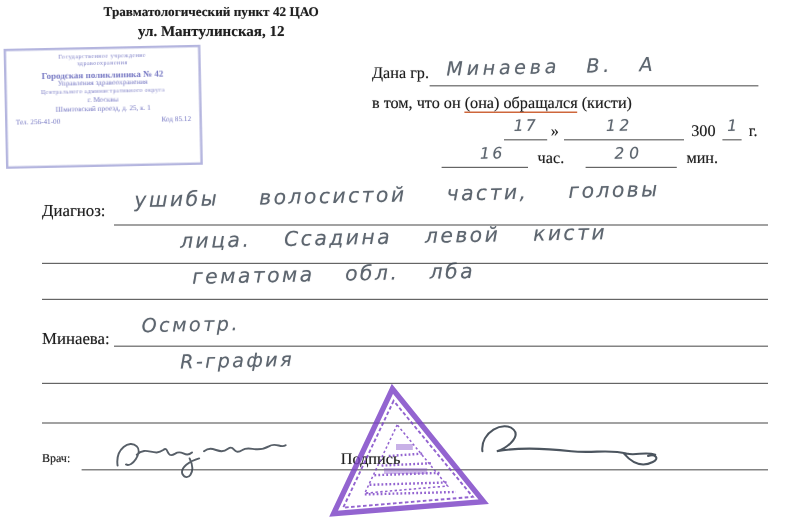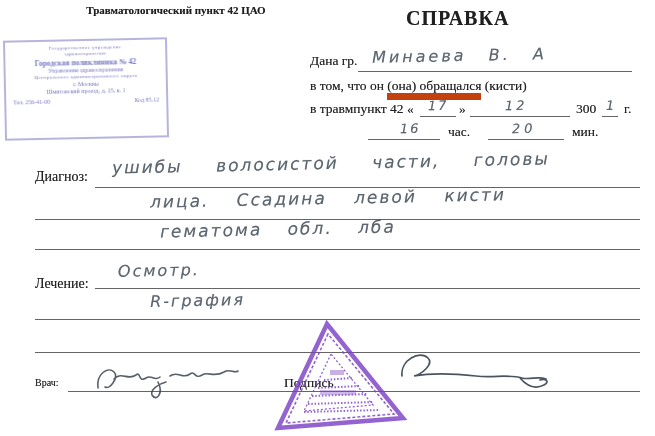--- a/index.html
+++ b/index.html
@@ -21,55 +21,54 @@
     position:absolute;left:4px;top:39px;width:164px;height:100px;
     border:2px solid rgba(104,106,190,.55);transform:rotate(-1.2deg);
     color:#686abd;text-align:center;padding-top:4px;box-sizing:border-box;
     filter:blur(.35px);opacity:.9;font-family:"Liberation Serif",serif;
   }
   .bluestamp div{line-height:1.25;}
   .bs-xs{font-size:5px;letter-spacing:.4px;}
   .bs-md{font-size:7.5px;font-weight:bold;}
   .bs-sm{font-size:6px;}
   .bs-row{display:flex;justify-content:space-between;padding:2px 7px 0 7px;font-size:6px;}
-  .u-ink{border-bottom:7px solid #c2410c;}
+  .u-ink{border-bottom:1px solid #c2410c;}
   .sig-svg,.stamp-svg{position:absolute;}
 </style>
 </head>
 <body>
 
 <div class="page">
 
   <div class="t bold" style="left:30px;top:4px;width:292px;text-align:center;font-size:11px;">Травматологический пункт 42 ЦАО</div>
+  <div class="t bold" style="left:30px;top:19px;width:292px;text-align:center;font-size:12.5px;">ул. Мантулинская, 12</div>
 
   <div class="bluestamp">
     <div class="bs-xs">Государственное учреждение</div>
     <div class="bs-xs">здравоохранения</div>
     <div class="bs-md">Городская поликлиника № 42</div>
     <div class="bs-sm">Управления здравоохранения</div>
     <div class="bs-xs">Центрального административного округа</div>
     <div class="bs-sm">г. Москвы</div>
     <div class="bs-sm">Шмитовский проезд, д. 25, к. 1</div>
     <div class="bs-row">
       <span>Тел. 256-41-00</span>
       <span>Код 85.12</span>
     </div>
   </div>
 
-  <div class="t bold" style="left:406px;top:7px;font-size:20px;letter-spacing:1px;">СПРАВКА</div>
 
   <div class="t" style="left:310px;top:53px;font-size:13.5px;">Дана гр.</div>
   <div class="rule" style="left:358px;top:71px;width:274px;"></div>
   <div class="hw" style="left:372px;top:46px;font-size:16px;letter-spacing:3px;word-spacing:14px;">Минаева В. А</div>
 
   <div class="t" style="left:310px;top:78px;font-size:13.5px;">
     <span>в том, что он </span><span class="u-ink">(она) обращался</span><span> (кисти)</span>
   </div>
 
-  <div class="t" style="left:310px;top:101px;font-size:13.5px;">в травмпункт 42 «</div>
   <div class="rule" style="left:420px;top:116px;width:36px;"></div>
   <div class="hw" style="left:428px;top:98px;font-size:13px;letter-spacing:2px;">17</div>
   <div class="t" style="left:459px;top:101px;font-size:13.5px;">»</div>
   <div class="rule" style="left:470px;top:116px;width:100px;"></div>
   <div class="hw" style="left:505px;top:98px;font-size:13px;letter-spacing:3px;">12</div>
   <div class="t" style="left:576px;top:101px;font-size:13.5px;">300</div>
   <div class="rule" style="left:602px;top:116px;width:16px;"></div>
   <div class="hw" style="left:606px;top:98px;font-size:13px;">1</div>
   <div class="t" style="left:624px;top:101px;font-size:13.5px;">г.</div>
 
@@ -81,21 +80,21 @@
   <div class="t" style="left:572px;top:124px;font-size:13.5px;">мин.</div>
 
   <div class="t" style="left:35px;top:169px;font-size:14px;text-align:right;">Диагноз:</div>
   <div class="rule" style="left:95px;top:187px;width:545px;"></div>
   <div class="hw" style="left:112px;top:153px;font-size:17px;letter-spacing:2px;word-spacing:26px;">ушибы волосистой части, головы</div>
   <div class="rule" style="left:35px;top:219px;width:605px;"></div>
   <div class="hw" style="left:150px;top:188px;font-size:17px;letter-spacing:2px;word-spacing:20px;">лица. Ссадина левой кисти</div>
   <div class="rule" style="left:35px;top:249px;width:605px;"></div>
   <div class="hw" style="left:160px;top:219px;font-size:17px;letter-spacing:2px;word-spacing:18px;">гематома обл. лба</div>
 
-  <div class="t" style="left:35px;top:276px;font-size:14px;">Лечение:</div>
+  <div class="t" style="left:35px;top:276px;font-size:14px;">Минаева:</div>
   <div class="rule" style="left:95px;top:288px;width:545px;"></div>
   <div class="hw" style="left:118px;top:261px;font-size:16px;letter-spacing:2px;">Осмотр.</div>
   <div class="rule" style="left:35px;top:319px;width:605px;"></div>
   <div class="hw" style="left:150px;top:291px;font-size:16px;letter-spacing:2px;">R-графия</div>
   <div class="rule" style="left:35px;top:352px;width:605px;"></div>
 
   <div class="t" style="left:35px;top:377px;font-size:10px;">Врач:</div>
   <div class="rule" style="left:68px;top:391px;width:572px;"></div>
   <div class="t" style="left:284px;top:375px;font-size:13.5px;">Подпись</div>
 

